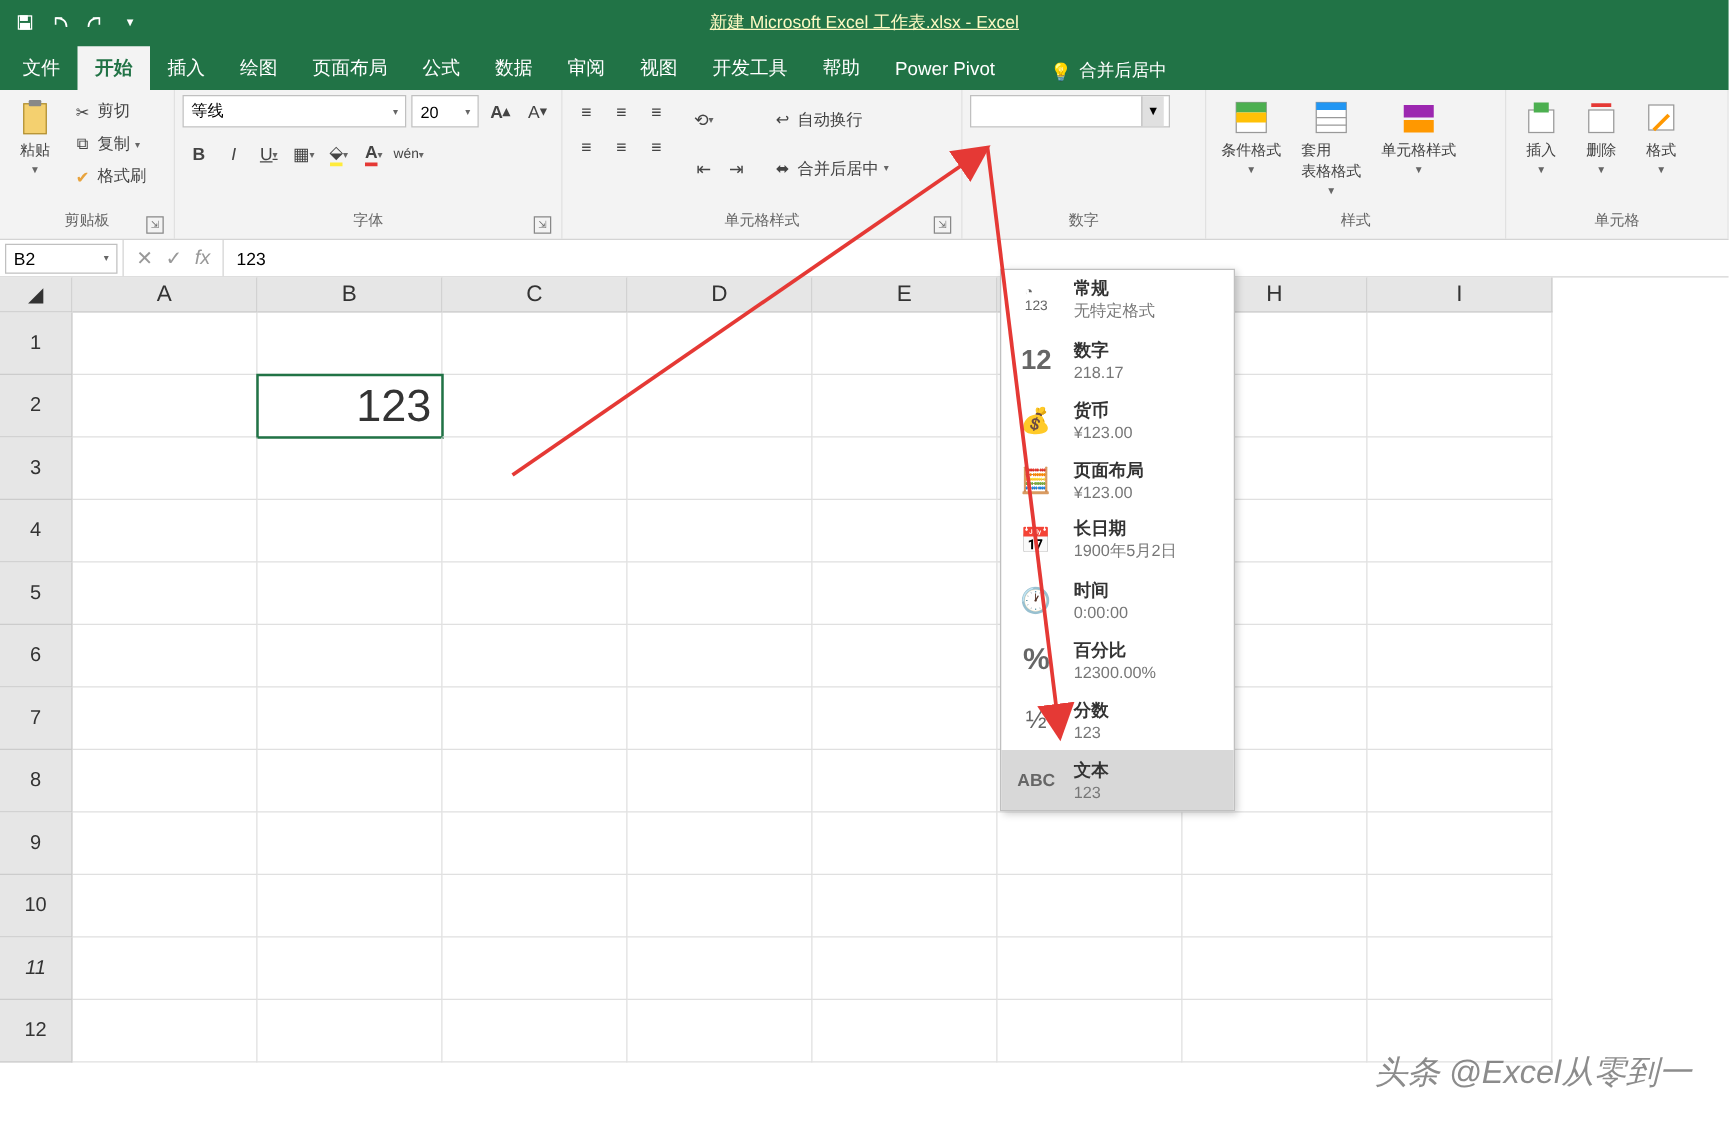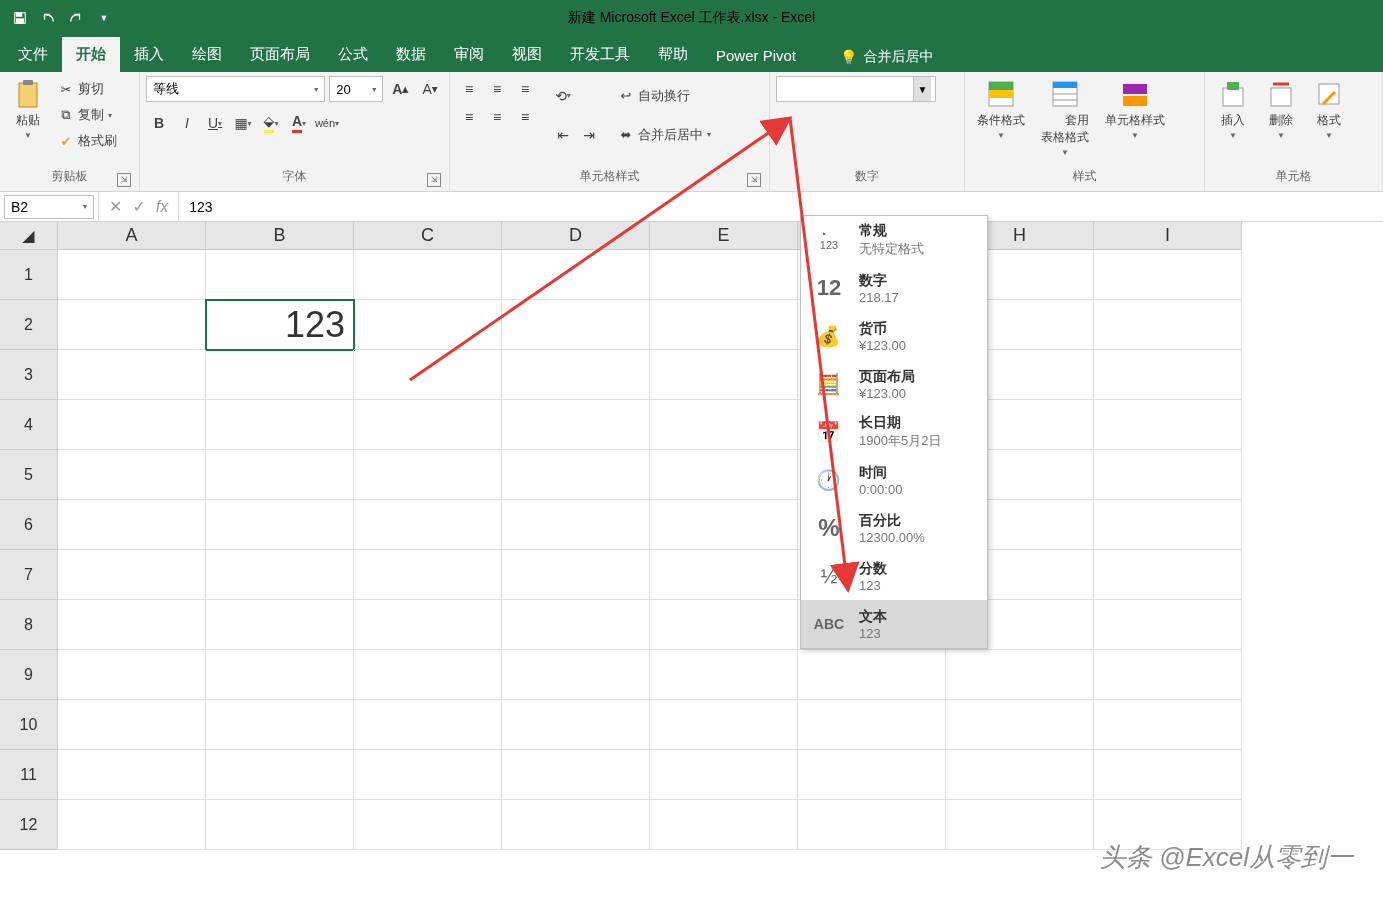--- a/index.html
+++ b/index.html
@@ -3,21 +3,21 @@
 <meta charset="utf-8">
 <style>
 * { margin: 0; padding: 0; box-sizing: border-box; font-family: "Microsoft YaHei", "Segoe UI", sans-serif; }
 body { background: #fff; overflow: hidden; width: 1383px; height: 905px; position: relative; }
 
 
 .titlebar { height: 36px; background: #217346; display: flex; align-items: center; color: #fff; position: relative; }
 .qat { display: flex; align-items: center; gap: 4px; padding-left: 8px; }
 .qat-btn { width: 24px; height: 24px; display: flex; align-items: center; justify-content: center; color: #fff; cursor: pointer; }
 .qat-btn svg { width: 14px; height: 14px; }
-.title-center { position: absolute; left: 50%; transform: translateX(-50%); font-size: 14px; color: #000000; }
+.title-center { position: absolute; left: 50%; transform: translateX(-50%); font-size: 14px; color: #fef9c3; text-decoration: underline; }
 
 
 .tabs { height: 36px; background: #217346; display: flex; align-items: flex-end; padding: 0 4px; }
 .tab { padding: 8px 14px; color: #fff; font-size: 15px; cursor: pointer; }
 .tab.active { background: #f3f3f3; color: #217346; font-weight: bold; }
 .tell-me { display: flex; align-items: center; margin-left: 20px; color: #fff; font-size: 14px; gap: 6px; padding: 6px 10px; }
 
 
 .ribbon { height: 120px; background: #f3f3f3; border-bottom: 1px solid #d4d4d4; display: flex; }
 .ribbon-group { border-right: 1px solid #e1e1e1; padding: 4px 6px; display: flex; flex-direction: column; justify-content: space-between; position: relative; }
@@ -256,21 +256,21 @@
       </div>
       <div class="big-btn">
         <div class="icon-lg">
             <svg viewBox="0 0 32 32">
               <rect x="4" y="4" width="24" height="24" fill="#fff" stroke="#999"></rect>
               <rect x="4" y="4" width="24" height="6" fill="#2196f3"></rect>
               <line x1="4" y1="16" x2="28" y2="16" stroke="#999"></line>
               <line x1="4" y1="22" x2="28" y2="22" stroke="#999"></line>
             </svg>
           </div>
-        <span style="white-space:pre-line;text-align:right">套用
+        <span style="white-space:pre-line;text-align:left">套用
 表格格式</span>
           <span class="dd-caret">▼</span>
       </div>
       <div class="big-btn">
         <div class="icon-lg">
             <svg viewBox="0 0 32 32">
               <rect x="4" y="6" width="24" height="10" fill="#9c27b0"></rect>
               <rect x="4" y="18" width="24" height="10" fill="#ff9800"></rect>
             </svg>
           </div>
@@ -451,21 +451,21 @@
         <div class="cell" style="width: 148px;"></div>
         <div class="cell" style="width: 148px;"></div>
         <div class="cell" style="width: 148px;"></div>
         <div class="cell" style="width: 148px;"></div>
         <div class="cell" style="width: 148px;"></div>
         <div class="cell" style="width: 148px;"></div>
         <div class="cell" style="width: 148px;"></div>
         <div class="cell" style="width: 148px;"></div>
       </div>
       <div class="row">
-        <div class="rowheader rh" style="height: 50px;">11</div>
+        <div class="rowheader rh" style="height: 50px; font-style: italic;">11</div>
         <div class="cell" style="width: 148px;"></div>
         <div class="cell" style="width: 148px;"></div>
         <div class="cell" style="width: 148px;"></div>
         <div class="cell" style="width: 148px;"></div>
         <div class="cell" style="width: 148px;"></div>
         <div class="cell" style="width: 148px;"></div>
         <div class="cell" style="width: 148px;"></div>
         <div class="cell" style="width: 148px;"></div>
       </div>
       <div class="row">

